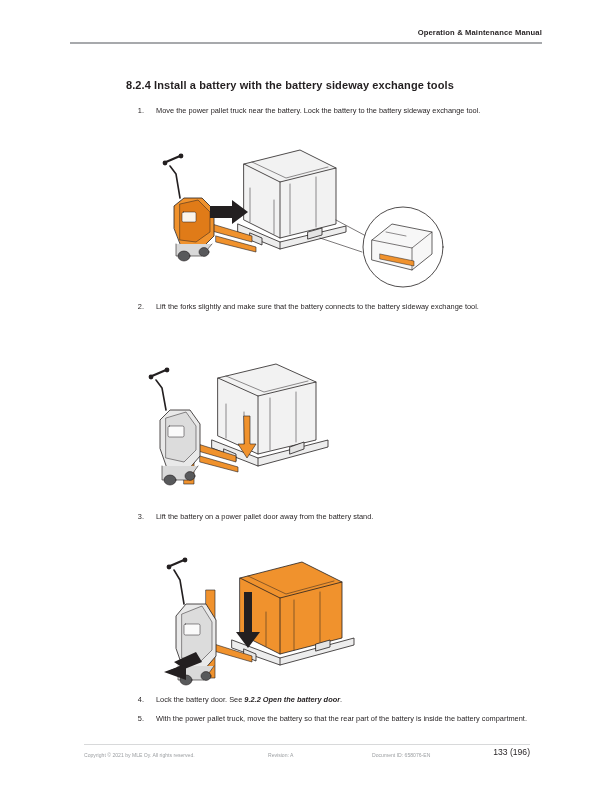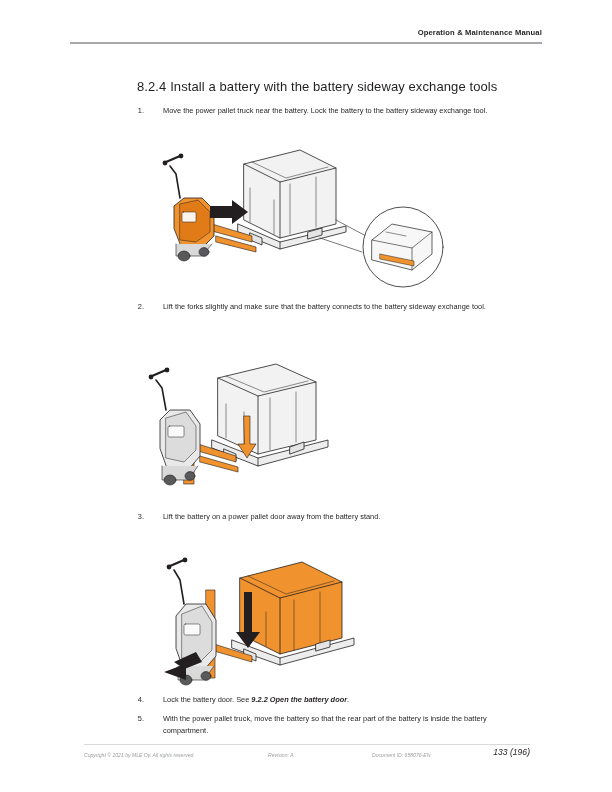--- a/index.html
+++ b/index.html
@@ -38,43 +38,42 @@
   .header-rule {
     margin-top: 5px;
     height: 1.6px;
     background: #a7a9ac;
   }
   
   .section-heading {
     position: absolute;
     left: 126px;
     top: 79px;
-    font-size: 13px;
-    font-weight: normal;
+    font-size: 11px;
+    font-weight: bold;
     color: #231f20;
     letter-spacing: 0.1px;
-    margin-left: 11px;
   }
   
   .step {
     position: absolute;
     font-size: 7.4px;
     line-height: 11.6px;
     color: #231f20;
   }
   .step .num {
     position: absolute;
     left: 0;
     top: 0;
     width: 14px;
     text-align: right;
   }
   .step .txt {
     display: block;
-    margin-left: 33px;
+    margin-left: 26px;
   }
   .step em {
     font-style: italic;
     font-weight: bold;
   }
   #step1 { left: 130px; top: 105px; width: 400px; }
   #step2 { left: 130px; top: 301px; width: 400px; }
   #step3 { left: 130px; top: 511px; width: 400px; }
   #step4 { left: 130px; top: 694px; width: 400px; }
   #step5 { left: 130px; top: 713px; width: 400px; }
@@ -89,21 +88,20 @@
     background: #d8d9da;
   }
   .footer {
     position: absolute;
     left: 84px;
     top: 750px;
     width: 446px;
     height: 16px;
     font-size: 5.1px;
     color: #9b9ea1;
-    font-style: italic;
   }
   .footer .copyright { position: absolute; left: 0; top: 2px; }
   .footer .revision { position: absolute; left: 184px; top: 2px; }
   .footer .docid { position: absolute; left: 288px; top: 2px; }
   .footer .pageno {
     position: absolute;
     right: 0;
     top: -3px;
     font-size: 8.6px;
     color: #231f20;

